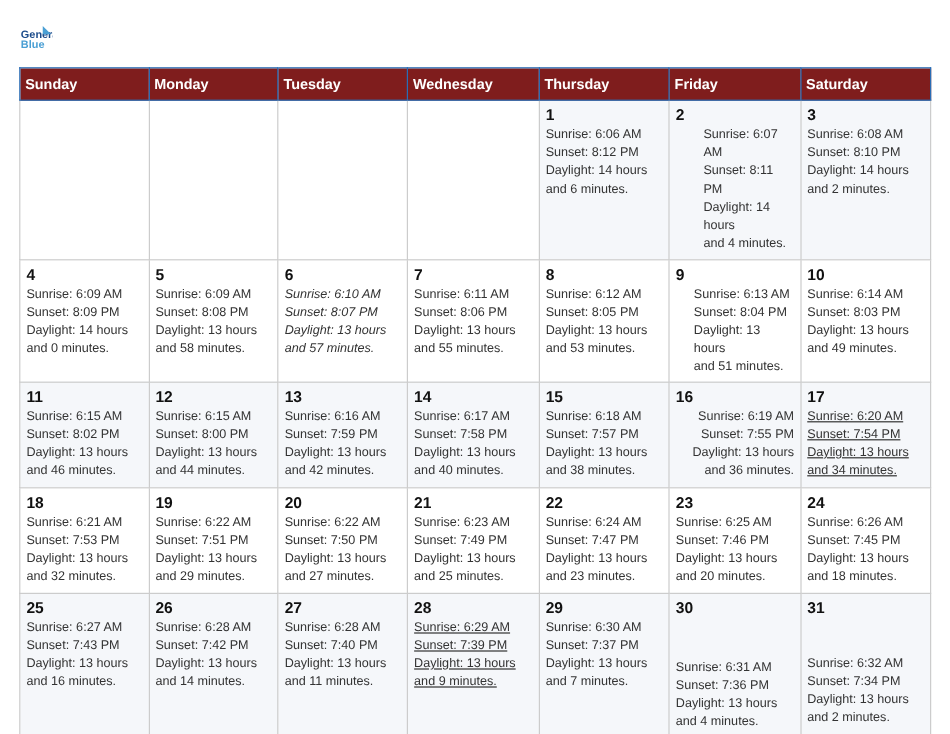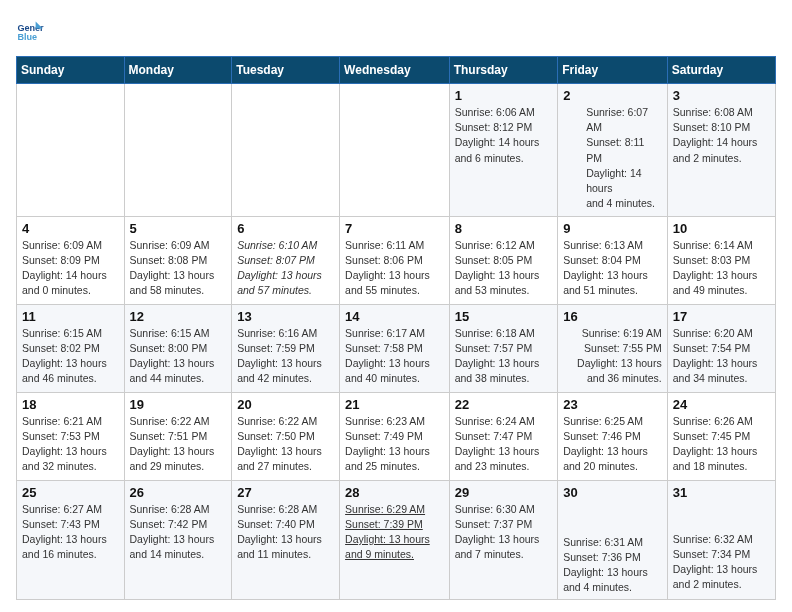--- a/index.html
+++ b/index.html
@@ -36,21 +36,21 @@
     .subtitle {
       font-size: 16px;
       color: #444;
     }
     table {
       width: 100%;
       border-collapse: collapse;
       font-size: 11px;
     }
     thead tr th {
-      background: #0c4a6e;
+      background: #7f1d1d;
       color: #fff;
       padding: 6px 4px;
       text-align: left;
       font-size: 12px;
       font-weight: bold;
       border: 1px solid #2a6db5;
     }
     tbody tr {
       border: 1px solid #ccc;
     }
@@ -174,21 +174,21 @@
         </td>
         <td>
           <div class="day-number">8</div>
           <div class="day-info" style="white-space: pre-line;">Sunrise: 6:12 AM
 Sunset: 8:05 PM
 Daylight: 13 hours
 and 53 minutes.</div>
         </td>
         <td>
           <div class="day-number">9</div>
-          <div class="day-info" style="white-space: pre-line;">Sunrise: 6:13 AM
+          <div class="day-info" style="white-space: pre-line; margin-left: 15px;">Sunrise: 6:13 AM
 Sunset: 8:04 PM
 Daylight: 13 hours
 and 51 minutes.</div>
         </td>
         <td>
           <div class="day-number">10</div>
           <div class="day-info" style="white-space: pre-line;">Sunrise: 6:14 AM
 Sunset: 8:03 PM
 Daylight: 13 hours
 and 49 minutes.</div>
@@ -232,21 +232,21 @@
         </td>
         <td>
           <div class="day-number">16</div>
           <div class="day-info" style="white-space: pre-line; text-align: right;">Sunrise: 6:19 AM
 Sunset: 7:55 PM
 Daylight: 13 hours
 and 36 minutes.</div>
         </td>
         <td>
           <div class="day-number">17</div>
-          <div class="day-info" style="white-space: pre-line;">Sunrise: 6:20 AM
+          <div class="day-info" style="white-space: pre-line; text-decoration: underline;">Sunrise: 6:20 AM
 Sunset: 7:54 PM
 Daylight: 13 hours
 and 34 minutes.</div>
         </td>
       </tr>
       <tr>
         <td>
           <div class="day-number">18</div>
           <div class="day-info" style="white-space: pre-line;">Sunrise: 6:21 AM
 Sunset: 7:53 PM

